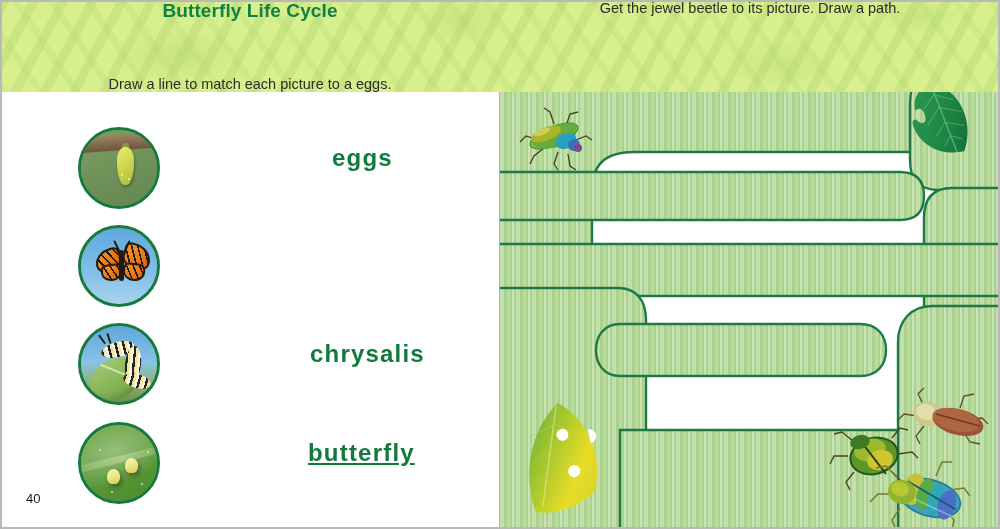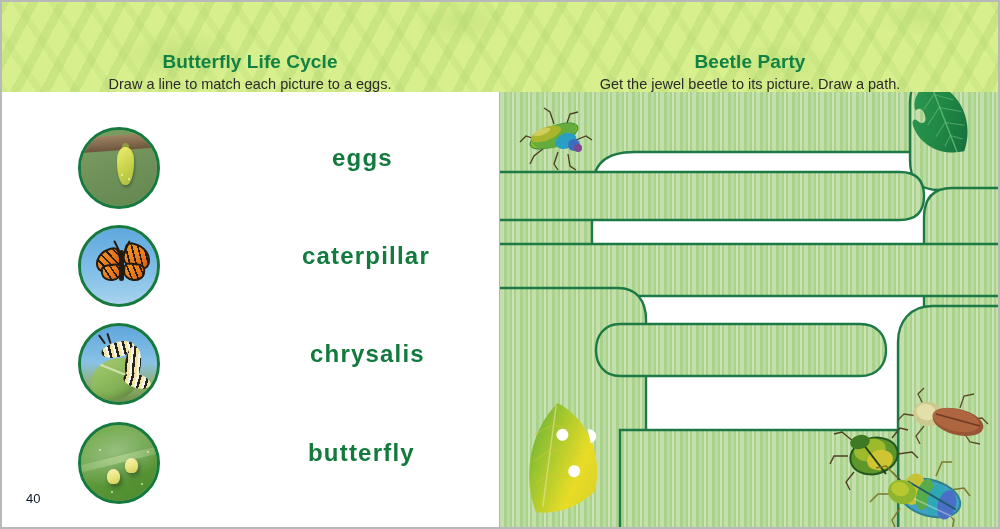--- a/index.html
+++ b/index.html
@@ -22,21 +22,21 @@
   .header-texture { position:absolute; inset:0;
     background-image:
       repeating-linear-gradient(118deg, rgba(176,214,112,.38) 0 9px, rgba(176,214,112,0) 9px 26px),
       repeating-linear-gradient(56deg, rgba(186,220,124,.30) 0 7px, rgba(186,220,124,0) 7px 30px),
       radial-gradient(ellipse 90px 40px at 18% 60%, rgba(176,214,112,.45), transparent 70%),
       radial-gradient(ellipse 70px 34px at 46% 22%, rgba(176,214,112,.40), transparent 70%),
       radial-gradient(ellipse 80px 36px at 78% 70%, rgba(176,214,112,.38), transparent 70%),
       radial-gradient(ellipse 60px 30px at 92% 18%, rgba(176,214,112,.40), transparent 70%);
   }
   .hdr-half { position:absolute; top:0; width:500px; height:92px;
-    display:flex; flex-direction:column; align-items:center; justify-content:flex-end; gap:3px; }
+    display:flex; flex-direction:column; align-items:center; justify-content:space-between; gap:3px; }
   .hdr-left  { left:0; }
   .hdr-right { left:500px; }
   .hdr-title { font-size:19px; font-weight:bold; color:#118243; letter-spacing:.1px; }
   .hdr-sub   { font-size:14.5px; color:#2b2b2b; }
 
   
   .gutter { position:absolute; left:499px; top:92px; width:1.4px; height:437px;
     background:#9dbdb0; z-index:40; }
 
   
@@ -107,21 +107,21 @@
   .egg-b { left:44px; top:33px; }
   .egg-spot { position:absolute; width:1.6px; height:1.6px; border-radius:50%;
     background:rgba(235,247,205,.7); }
 
   
   .word { position:absolute; color:#127a3d; font-weight:bold;
     font-size:24px; letter-spacing:1.2px; white-space:nowrap; }
   .w1 { left:330px; top:52px; }
   .w2 { left:300px; top:150px; }
   .w3 { left:308px; top:248px; }
-  .w4 { left:306px; top:347px; }
+  .w4 { left:306px; top:347px;text-decoration:underline; }
 
   .page-num { position:absolute; left:24px; top:399px;
     font-size:13px; color:#0f172a; }
 
   
   .right-page { position:absolute; left:500px; top:92px; width:498px; height:435px;
     background:#ffffff; overflow:hidden; }
 </style>
 </head>
 <body>
@@ -131,21 +131,20 @@
   <div class="header-band">
     <div class="header-texture"></div>
   </div>
 
   <div class="hdr-half hdr-left">
     <div class="hdr-title">Butterfly Life Cycle</div>
     <div class="hdr-sub">Draw a line to match each picture to a eggs.</div>
   </div>
 
   <div class="hdr-half hdr-right">
-    <div class="hdr-title">Beetle Party</div>
     <div class="hdr-sub">Get the jewel beetle to its picture. Draw a path.</div>
   </div>
 
   <div class="left-page">
 
     <div class="photo-circle pc1">
       <div class="art sc-chrys">
         <div class="branch"></div>
         <div class="chrys-cap"></div>
         <div class="chrys-body"></div>
@@ -185,21 +184,20 @@
         <div class="egg egg-a"></div>
         <div class="egg egg-b"></div>
         <div class="egg-spot" style="left:18px;top:24px;"></div>
         <div class="egg-spot" style="left:60px;top:58px;"></div>
         <div class="egg-spot" style="left:30px;top:66px;"></div>
         <div class="egg-spot" style="left:66px;top:26px;"></div>
       </div>
     </div>
 
     <div class="word w1">eggs</div>
-    <div class="word w2">caterpillar</div>
     <div class="word w3">chrysalis</div>
     <div class="word w4">butterfly</div>
 
     <div class="page-num">40</div>
   </div>
 
   <div class="right-page">
 
     <svg width="498" height="435" viewBox="0 0 498 435" style="position:absolute;left:0;top:0;">
       <defs>

